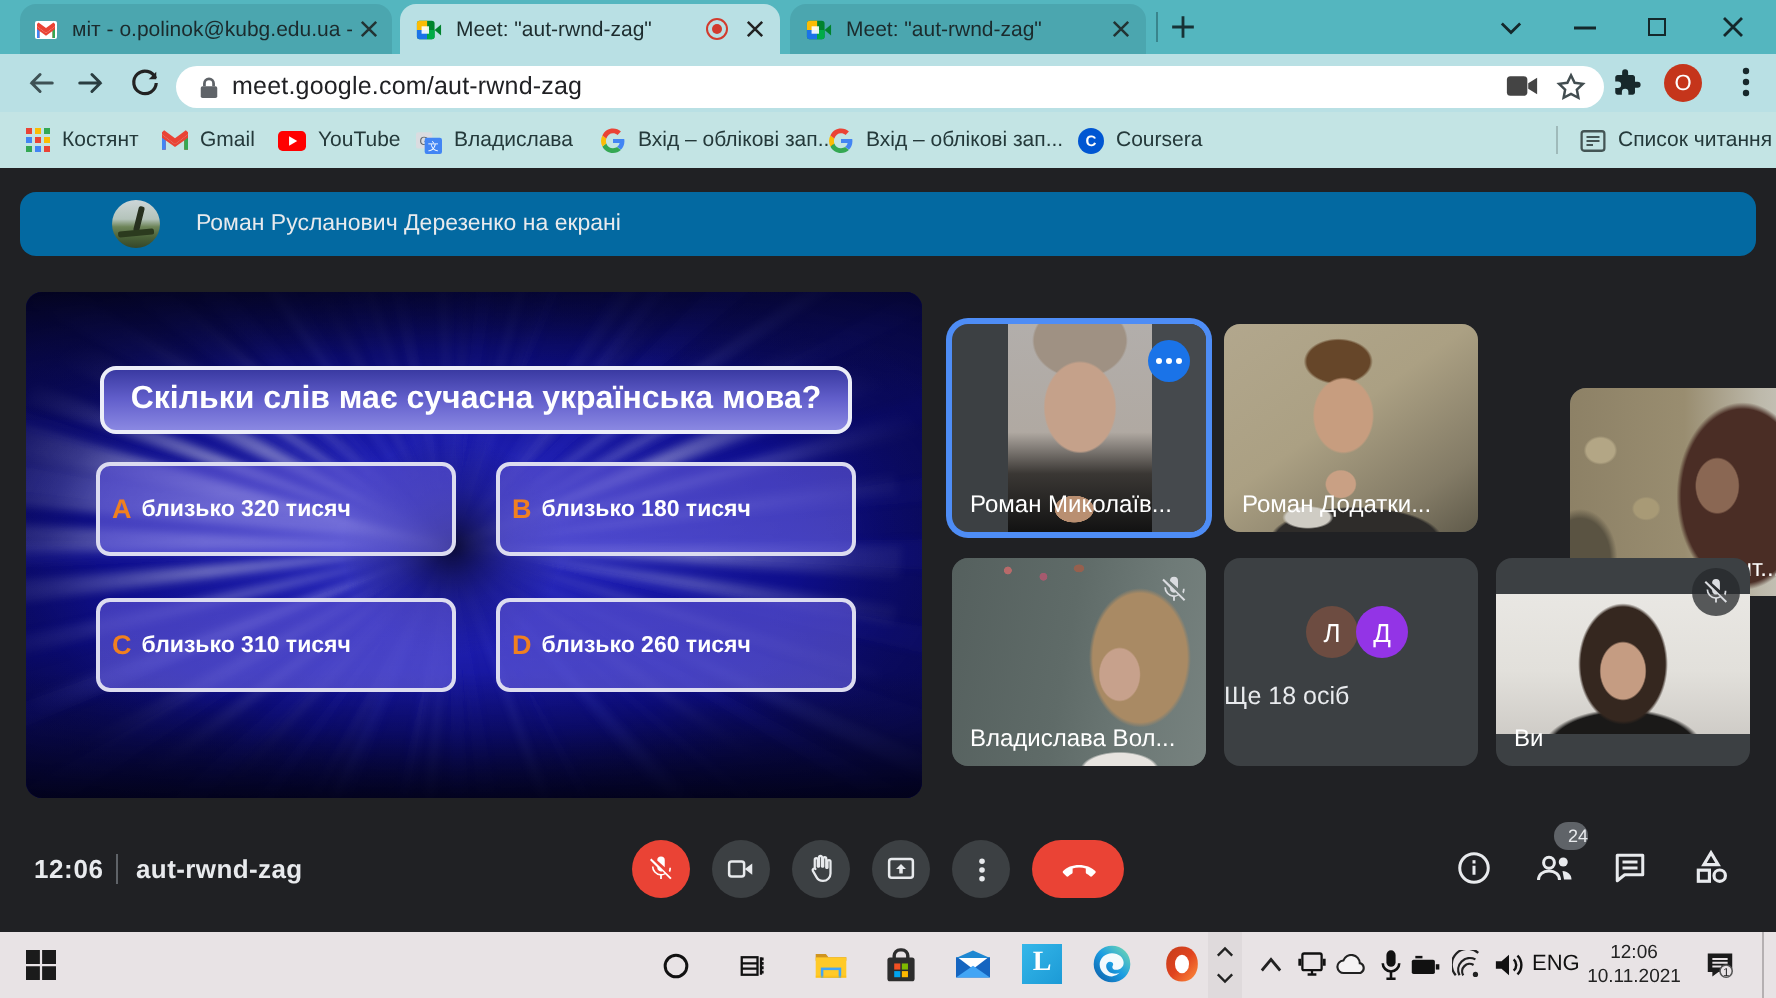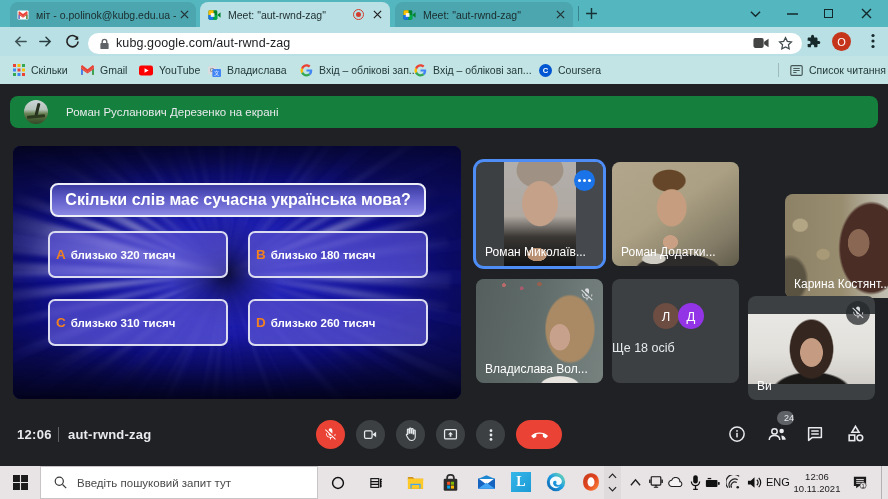--- a/index.html
+++ b/index.html
@@ -11,21 +11,21 @@
   .tab { position:absolute; top:2px; height:25px; border-radius:8px 8px 0 0; display:flex; align-items:center; font-size:10.5px; color:#1b2b2d; }
   .tab.inactive { background:rgba(0,30,40,0.10); }
   .tab.active { background:#b9e0e4; color:#1d2c2e; }
   .tclose { font-size:11px; color:#2c3e40; margin-left:auto; }
   #toolbar { position:absolute; left:0; top:27px; width:888px; height:29px; background:#b9e0e4; }
   #omni { position:absolute; left:88px; top:6px; width:714px; height:21px; background:#fff; border-radius:11px; }
   #bookmarks { position:absolute; left:0; top:56px; width:888px; height:28px; background:#c3e4e4; font-size:10.5px; color:#24393a; }
   .bm { position:absolute; top:0; height:28px; display:flex; align-items:center; gap:6px; }
   
   #page { position:absolute; left:0; top:84px; width:888px; height:382px; background:#202124; }
-  #banner { position:absolute; left:10px; top:12px; width:868px; height:32px; background:#15803d; border-radius:8px; display:flex; align-items:center; }
+  #banner { position:absolute; left:10px; top:12px; width:868px; height:32px; background:#0369a1; border-radius:8px; display:flex; align-items:center;padding-left:32px; }
   #banner .av { width:24px; height:24px; border-radius:50%; margin-left:14px; position:relative; overflow:hidden;
     background: linear-gradient(180deg, #cdd6d8 0%, #b4c3ba 40%, #6d8458 56%, #4a6138 78%, #35472a 100%);}
   #banner .av:before { content:""; position:absolute; left:12px; top:3px; width:2.5px; height:13px; background:#27301f; transform:rotate(14deg); border-radius:1px;}
   #banner .av:after { content:""; position:absolute; left:3px; top:15px; width:18px; height:2.5px; background:#2b3a1e; border-radius:1px; transform:rotate(-5deg);}
   #banner span { color:#e8eaed; font-size:11.5px; margin-left:18px; }
   
   #pres { position:absolute; left:13px; top:62px; width:448px; height:253px; border-radius:8px; overflow:hidden; background:#0b0b46; }
   .qbox { position:absolute; left:37px; top:37px; width:376px; height:34px; border:2px solid #eceef8; border-radius:8px;
       background:linear-gradient(180deg,#3a3aa2 0%, #6360cc 50%, #8a88e2 100%);
       color:#fff; font-weight:bold; font-size:16px; display:flex; align-items:center; justify-content:center; }
@@ -117,21 +117,21 @@
       </svg>
     <svg style="position:absolute; left:65px; top:7px;" width="15" height="15" viewBox="0 0 16 16">
         <path d="M13.6 5.5A6 6 0 1 0 14 8" fill="none" stroke="#222" stroke-width="1.7"></path>
         <path d="M14 2v4h-4z" fill="#222"></path>
       </svg>
     <div id="omni">
       <svg style="position:absolute; left:11px; top:5px;" width="11" height="12" viewBox="0 0 12 13">
           <rect x="1.5" y="5.5" width="9" height="6.5" rx="1" fill="#5f6368"></rect>
           <path d="M3.5 5.5V4a2.5 2.5 0 0 1 5 0v1.5" fill="none" stroke="#5f6368" stroke-width="1.5"></path>
         </svg>
-      <span style="position:absolute; left:28px; top:3px; font-size:12.5px; color:#202124; letter-spacing:0.1px;">kubg.google.com/aut-rwnd-zag</span>
+      <span style="position:absolute; left:28px; top:3px; font-size:12.5px; color:#202124; letter-spacing:0.1px;">meet.google.com/aut-rwnd-zag</span>
       <svg style="position:absolute; left:665px; top:4px;" width="16" height="12" viewBox="0 0 18 13">
           <rect x="0.5" y="1" width="11.5" height="11" rx="2" fill="#444"></rect>
           <path d="M12.5 5l5-3.2v9.4l-5-3.2z" fill="#444"></path>
         </svg>
       <svg style="position:absolute; left:690px; top:3px;" width="15" height="15" viewBox="0 0 24 24">
           <path d="M12 2.6l2.9 6 6.6.9-4.8 4.6 1.2 6.5L12 17.5l-5.9 3.1 1.2-6.5L2.5 9.5l6.6-.9z" fill="none" stroke="#424d50" stroke-width="2"></path>
         </svg>
     </div>
     <svg style="position:absolute; left:806px; top:7px;" width="15" height="15" viewBox="0 0 24 24" fill="#17282b">
         <path d="M20.5 11h-2.1V7.4c0-1-.9-1.9-1.9-1.9h-3.6V3.4a2.4 2.4 0 0 0-4.8 0v2.1H4.5c-1 0-1.9.9-1.9 1.9v3.4h2.1a2.6 2.6 0 0 1 0 5.2H2.6v3.4c0 1 .9 1.9 1.9 1.9h3.4v-2.1a2.6 2.6 0 0 1 5.2 0v2.1h3.4c1 0 1.9-.9 1.9-1.9v-3.6h2.1a2.4 2.4 0 0 0 0-4.8z"></path>
@@ -151,21 +151,21 @@
             <rect x="4.5" y="0" width="3" height="3" fill="#fbbc04"></rect>
             <rect x="9" y="0" width="3" height="3" fill="#34a853"></rect>
             <rect x="0" y="4.5" width="3" height="3" fill="#4285f4"></rect>
             <rect x="4.5" y="4.5" width="3" height="3" fill="#ea4335"></rect>
             <rect x="9" y="4.5" width="3" height="3" fill="#fbbc04"></rect>
             <rect x="0" y="9" width="3" height="3" fill="#34a853"></rect>
             <rect x="4.5" y="9" width="3" height="3" fill="#4285f4"></rect>
             <rect x="9" y="9" width="3" height="3" fill="#ea4335"></rect>
           </g>
         </svg>
-      <span>Скільки</span>
+      <span>Костянт</span>
     </div>
     <div class="bm" style="left:81px;">
       <svg width="13" height="11" viewBox="0 0 24 20">
           <path fill="#ea4335" d="M0 18V4L12 13 24 4v14h-3.5V9.5L12 15.6 3.5 9.5V18z"></path>
           <path fill="#4285f4" d="M0 18h3.5V9.5L0 7z"></path>
           <path fill="#34a853" d="M24 18h-3.5V9.5L24 7z"></path>
           <path fill="#ea4335" d="M0 4V2L2 0l10 7.5L22 0l2 2v2L12 13z"></path>
         </svg>
       <span>Gmail</span>
     </div>
@@ -423,21 +423,21 @@
           </svg>
         <span class="tname">Владислава Вол...</span>
       </div>
 
       <div class="tile" style="left:612px; top:195px;">
         <div class="abs" style="left:41px; top:24px; width:26px; height:26px; border-radius:50%; background:#6d4c41; color:#fff; font-size:13px; display:flex; align-items:center; justify-content:center;">Л</div>
         <div class="abs" style="left:66px; top:24px; width:26px; height:26px; border-radius:50%; background:#9334e6; color:#fff; font-size:13px; display:flex; align-items:center; justify-content:center;">Д</div>
         <div class="abs" style="left:0; top:62px; width:127px; text-align:left; color:#e8eaed; font-size:12.5px;">Ще 18 осіб</div>
       </div>
 
-      <div class="tile" style="left:748px; top:212px;padding-left:46px;">
+      <div class="tile" style="left:748px; top:195px;padding-left:46px;">
         <div class="abs" style="left:0; top:18px; width:127px; height:70px;
           background:
           radial-gradient(ellipse 19px 24px at 50% 55%, #c59c82 0 58%, rgba(0,0,0,0) 62%),
           radial-gradient(ellipse 34px 46px at 50% 50%, #35271f 0 62%, rgba(0,0,0,0) 66%),
           radial-gradient(ellipse 58px 30px at 50% 112%, #1a1918 0 64%, rgba(0,0,0,0) 70%),
           linear-gradient(180deg, #e9e7e3 0%, #e2e0db 55%, #cfccc7 100%);"></div>
         <svg class="micoff" style="width:24px;height:24px;top:5px;right:5px;" viewBox="0 0 24 24">
             <circle cx="12" cy="12" r="12" fill="rgba(38,40,43,0.75)"></circle>
             <g transform="translate(4.2 4.2) scale(0.65)">
               <path fill="#dadce0" d="M15 10.6V5a3 3 0 0 0-6 0v.2l6 5.4zM18.7 11a6.7 6.7 0 0 1-.5 2.5l1.1 1.1A8 8 0 0 0 20 11h-1.3zM4.3 3.6L3.2 4.7l5.8 5.8V11a3 3 0 0 0 4.2 2.7l1.6 1.6a6 6 0 0 1-2.8.7 6 6 0 0 1-6-6H4.7a7.3 7.3 0 0 0 6.6 7.2V20h1.4v-2.8c1-.1 1.9-.5 2.7-1l4 4 1.1-1.1z"></path>
@@ -505,27 +505,20 @@
           <path d="M12 3l4.5 7.5h-9z"></path>
           <rect x="4" y="14" width="7" height="7"></rect>
           <circle cx="17.5" cy="17.5" r="3.6"></circle>
         </svg>
     </div>
   </div>
   <div id="taskbar">
     <svg style="position:absolute; left:13px; top:9px;" width="15" height="15" viewBox="0 0 16 16">
         <path fill="#1b1b1b" d="M0 0h7.4v7.4H0zM8.6 0H16v7.4H8.6zM0 8.6h7.4V16H0zM8.6 8.6H16V16H8.6z"></path>
       </svg>
-    <div id="tsearch">
-      <svg style="margin-left:13px;" width="13" height="13" viewBox="0 0 16 16">
-          <circle cx="6.5" cy="6.5" r="5" fill="none" stroke="#3a3a3a" stroke-width="1.5"></circle>
-          <path d="M10.5 10.5L15 15" stroke="#3a3a3a" stroke-width="1.5"></path>
-        </svg>
-      <span>Введіть пошуковий запит тут</span>
-    </div>
     <svg style="position:absolute; left:331px; top:10px;" width="14" height="14" viewBox="0 0 16 16">
         <circle cx="8" cy="8" r="6.2" fill="none" stroke="#111" stroke-width="1.7"></circle>
       </svg>
     <svg style="position:absolute; left:370px; top:10px;" width="14" height="14" viewBox="0 0 16 16" fill="none" stroke="#111" stroke-width="1.3">
         <rect x="1" y="3" width="9" height="10"></rect>
         <path d="M12 3v10M1 6.5h9M1 9.5h9M12 5.5v0M12 8v0"></path>
         <path d="M12.5 4h1M12.5 6.5h1M12.5 9h1M12.5 11.5h1" stroke-width="1.6"></path>
       </svg>
     <svg style="position:absolute; left:407px; top:9px;" width="17" height="15" viewBox="0 0 20 17">
         <path fill="#cf9420" d="M1 2h6l1.5 2H19v2H1z"></path>

